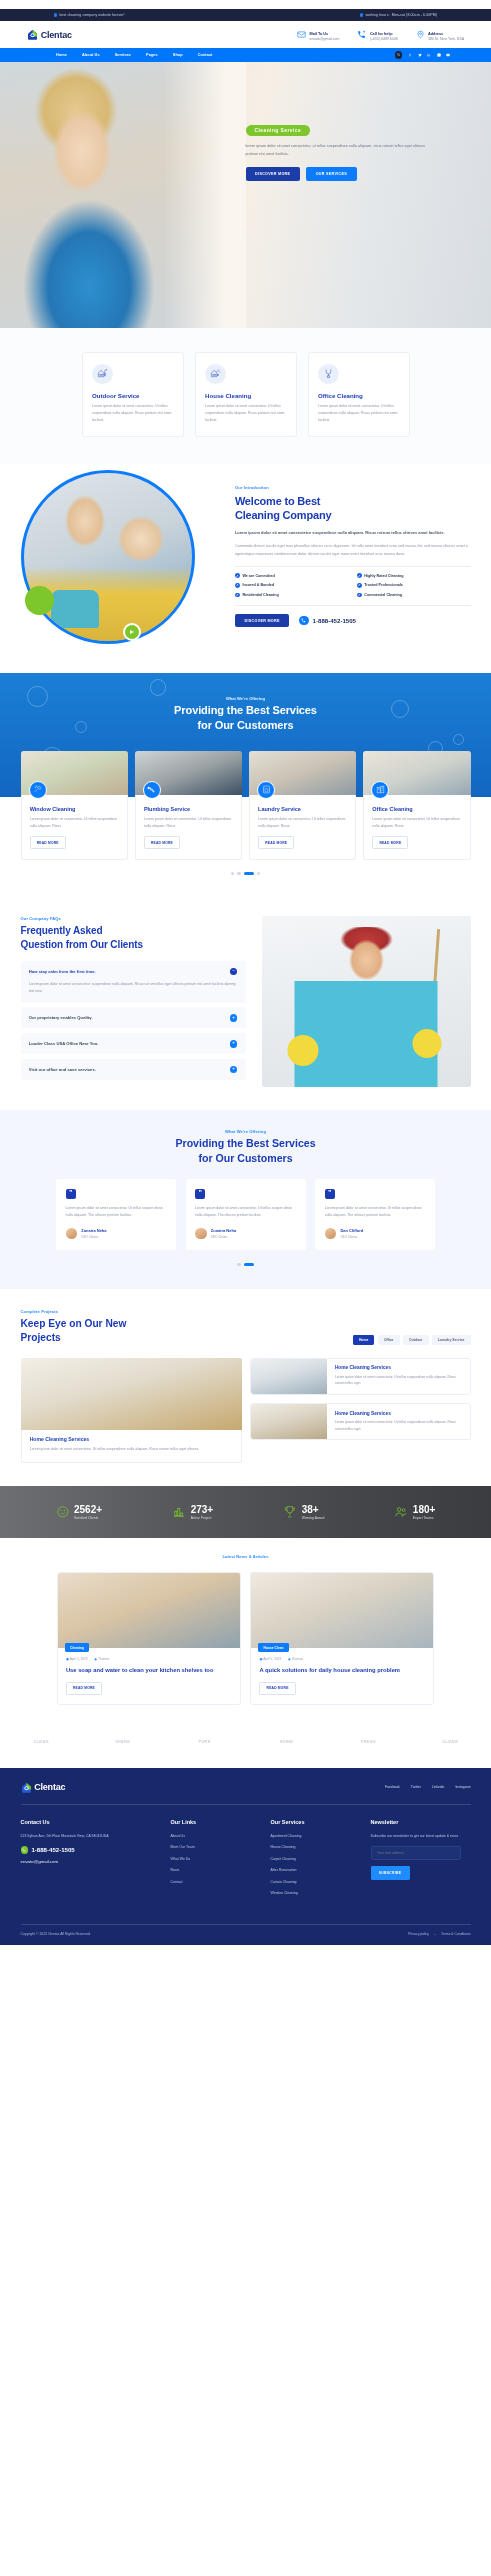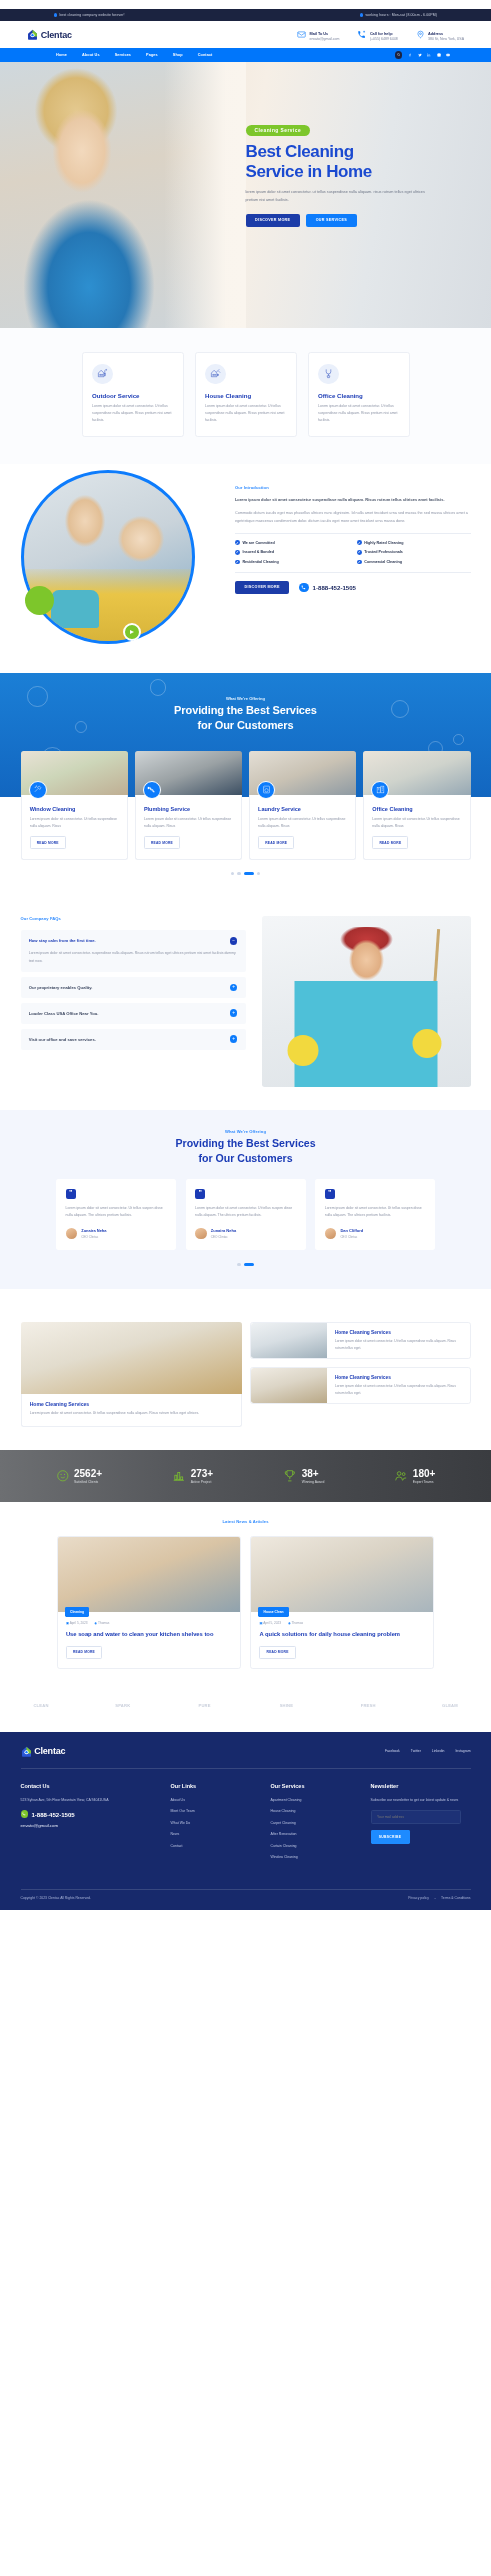--- a/index.html
+++ b/index.html
@@ -373,24 +373,20 @@
           </svg>
         </span>
     </div>
   </div>
 
   <div class="hero">
     <div class="hero-photo"></div>
     <div class="hero-inner">
       <div class="hero-content">
         <span class="badge">Cleaning Service</span>
-        <h1>
-          <span>Best Cleaning</span><br>
-          <span>Service in Home</span>
-        </h1>
         <p>lorem ipsum dolor sit amet consectetur. ut tellus suspendisse nulla aliquam. risus rutrum tellus eget ultrices pretium nisi amet facilisis.</p>
         <div class="hero-btns">
           <button class="btn btn-navy">DISCOVER MORE</button>
           <button class="btn btn-blue">OUR SERVICES</button>
         </div>
       </div>
     </div>
   </div>
 
   <div class="svc-strip">
@@ -440,20 +436,24 @@
       <div class="about-row">
         <div class="about-img">
           <div class="circ"></div>
           <span class="dot-grn"></span>
           <span class="play">
               <i></i>
             </span>
         </div>
         <div class="about-txt">
           <div class="eyebrow">Our Introduction</div>
+          <h2>
+            <span>Welcome to Best</span><br>
+            <span>Cleaning Company</span>
+          </h2>
           <div class="lead">Lorem ipsum dolor sit amet consectetur suspendisse nulla aliquam. Risus rutrum tellus ultrices amet facilisis.</div>
           <div class="body">Commodo dictum iaculis eget mas phasellus ultrices nunc dignissim. Id nulla amet tincidunt urna sed massa the sed massa ultrices amet a egetristique maecenas condimentum dolor. dictum iaculis eget more amet tincidunt urna massa done.</div>
           <div class="hr"></div>
           <div class="feat-grid">
             <div class="feat">
                 <span class="chk">✓</span>
                 <span>We are Committed</span>
               </div>
             <div class="feat">
                 <span class="chk">✓</span>
@@ -581,20 +581,24 @@
         <span></span>
       </div>
     </div>
   </div>
 
   <div class="faq">
     <div class="container">
       <div class="faq-row">
         <div class="faq-left">
           <div class="eyebrow">Our Company FAQs</div>
+          <h2>
+            <span>Frequently Asked</span><br>
+            <span>Question from Our Clients</span>
+          </h2>
           <div class="acc">
             <div class="acc-item open">
               <div class="acc-head">
                 <span class="acc-q">How stay calm from the first time.</span>
                 <span class="acc-btn">−</span>
               </div>
               <div class="acc-body">Lorem ipsum dolor sit amet consectetur. suspendisse nulla aliquam. Risus rutrum tellus eget ultrices pretium nisi amet facilisis dummy text now.</div>
             </div>
             <div class="acc-item">
               <div class="acc-head">
@@ -668,20 +672,35 @@
       </div>
       <div class="dots">
         <span></span>
         <span class="on"></span>
       </div>
     </div>
   </div>
 
   <div class="proj">
     <div class="container">
+      <div class="proj-head">
+        <div>
+          <div class="eyebrow">Complete Projects</div>
+          <h2>
+            <span>Keep Eye on Our New</span><br>
+            <span>Projects</span>
+          </h2>
+        </div>
+        <div class="filters">
+          <span class="on">Home</span>
+          <span>Office</span>
+          <span>Outdoor</span>
+          <span>Laundry Service</span>
+        </div>
+      </div>
       <div class="proj-grid">
         <div class="p-big">
           <div class="p-img"></div>
           <div class="p-cap">
             <h4>Home Cleaning Services</h4>
             <p>Lorem ipsum dolor sit amet consectetur. Ut tellus suspendisse nulla aliquam. Risus rutrum tellus eget ultrices.</p>
           </div>
         </div>
         <div class="p-col">
           <div class="p-small">

